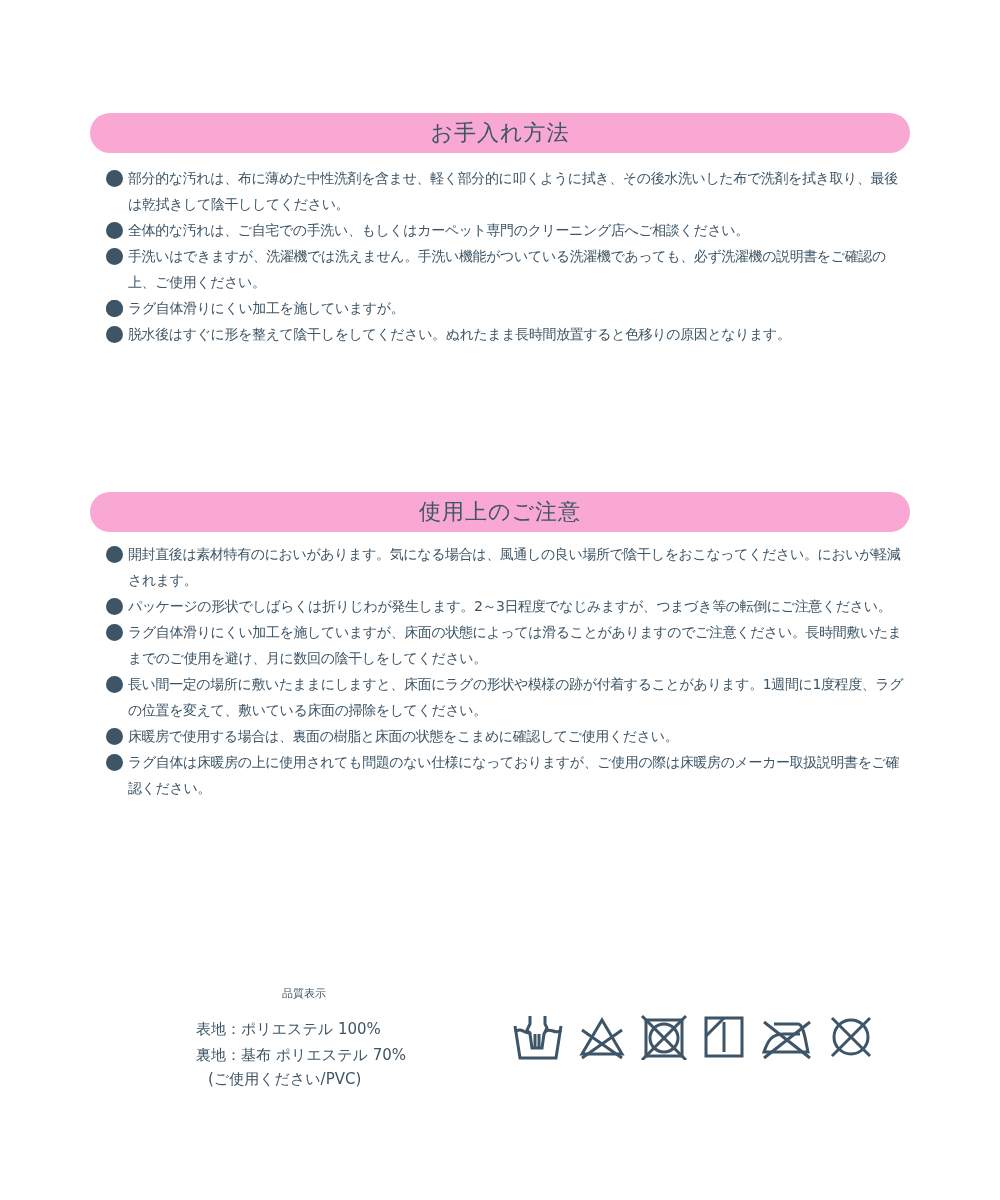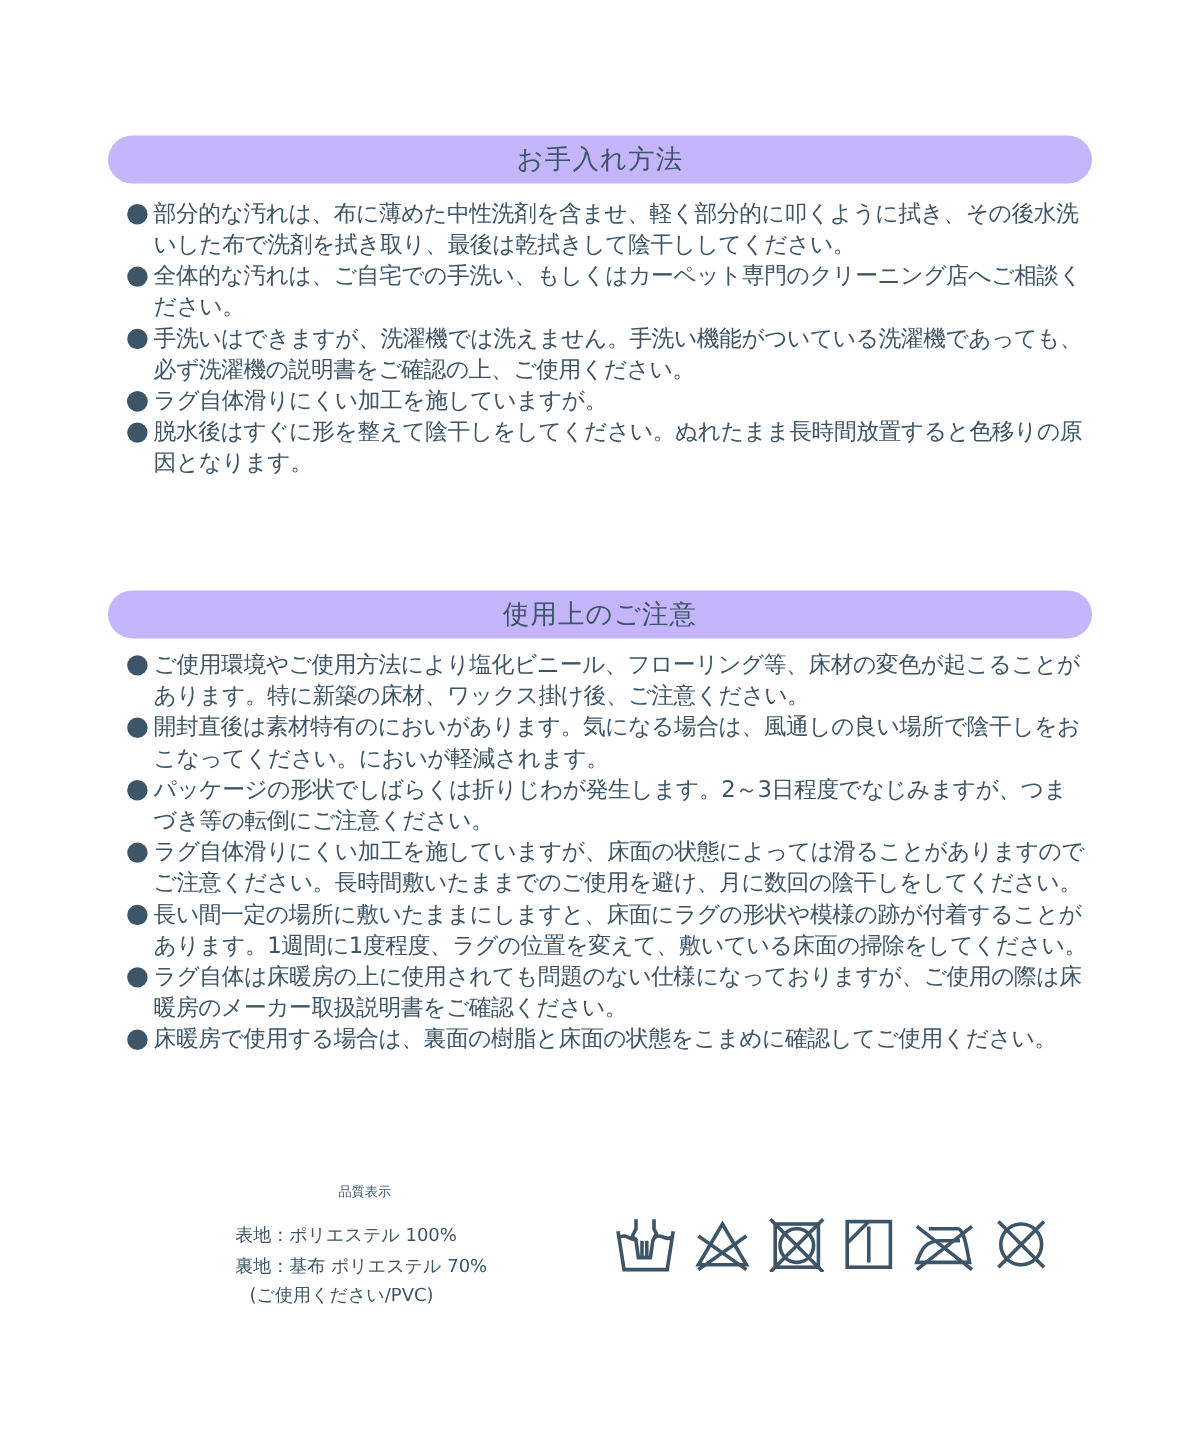--- a/index.html
+++ b/index.html
@@ -1,22 +1,22 @@
 <!DOCTYPE html>
 <html><head>
 <meta charset="utf-8">
 <style>
   html, body { margin:0; padding:0; background:#ffffff; }
   body { width:1000px; height:1200px; position:relative; overflow:hidden;
          font-family:"DejaVu Sans", "Liberation Sans", sans-serif; color:#3d5566; }
   .section-header { position:absolute; left:90px; width:820px; height:40px;
-         background:#c4b5fd; border-radius:20px; display:flex; align-items:center; justify-content:center;
+         background:#f9a8d4; border-radius:20px; display:flex; align-items:center; justify-content:center;
          font-size:22px; color:#3d5566; letter-spacing:1px; }
   .list { position:absolute; left:106px; width:800px; margin:0; padding:0; list-style:none; }
-  .list li { position:relative; padding-left:22px; font-size:19px; line-height:26px; letter-spacing:-0.4px;
+  .list li { position:relative; padding-left:22px; font-size:14px; line-height:26px; letter-spacing:-0.4px;
              color:#3d5566; margin:0 0 0 0; }
   .list li .bullet { position:absolute; left:0; top:5px; width:17px; height:17px; border-radius:50%; background:#3d5566; }
   #list1 { top:165px; }
   #list2 { top:541px; }
   .quality { position:absolute; left:196px; top:986px; font-size:15px; color:#3d5566; }
   .quality .qtitle { position:absolute; left:86px; top:0; font-size:11px; white-space:nowrap; }
   .quality .row { position:absolute; left:0; white-space:nowrap; }
   .icons { position:absolute; left:512px; top:1014px; display:flex; gap:0; }
   .icons svg { display:block; }
 </style>
@@ -34,27 +34,26 @@
   <li><span class="bullet"></span></li>
   <li><span class="bullet"></span><span>ラグ自体滑りにくい加工を施していますが。</span></li>
   <li><span class="bullet"></span><span>脱水後はすぐに形を整えて陰干しをしてください。ぬれたまま長時間放置すると色移りの原因となります。</span></li>
 </ul>
 
 <div class="section-header" style="top:492px;">
   <span>使用上のご注意</span>
 </div>
 
 <ul class="list" id="list2">
-  <li><span class="bullet"></span><span>ご使用環境やご使用方法により塩化ビニール、フローリング等、床材の変色が起こることがあります。特に新築の床材、ワックス掛け後、ご注意ください。</span></li>
   <li><span class="bullet"></span><span>開封直後は素材特有のにおいがあります。気になる場合は、風通しの良い場所で陰干しをおこなってください。においが軽減されます。</span></li>
   <li><span class="bullet"></span><span>パッケージの形状でしばらくは折りじわが発生します。2～3日程度でなじみますが、つまづき等の転倒にご注意ください。</span></li>
   <li><span class="bullet"></span><span>ラグ自体滑りにくい加工を施していますが、床面の状態によっては滑ることがありますのでご注意ください。長時間敷いたままでのご使用を避け、月に数回の陰干しをしてください。</span></li>
   <li><span class="bullet"></span><span>長い間一定の場所に敷いたままにしますと、床面にラグの形状や模様の跡が付着することがあります。1週間に1度程度、ラグの位置を変えて、敷いている床面の掃除をしてください。</span></li>
+  <li><span class="bullet"></span><span>床暖房で使用する場合は、裏面の樹脂と床面の状態をこまめに確認してご使用ください。</span></li>
   <li><span class="bullet"></span><span>ラグ自体は床暖房の上に使用されても問題のない仕様になっておりますが、ご使用の際は床暖房のメーカー取扱説明書をご確認ください。</span></li>
-  <li><span class="bullet"></span><span>床暖房で使用する場合は、裏面の樹脂と床面の状態をこまめに確認してご使用ください。</span></li>
 </ul>
 
 <div class="quality">
   <div class="qtitle">品質表示</div>
   <div class="row" style="top:34px;">表地：ポリエステル 100%</div>
   <div class="row" style="top:60px;">裏地：基布 ポリエステル 70%</div>
   <div class="row" style="top:84px; left:12px;">(ご使用ください/PVC)</div>
 </div>
 
 <div class="icons">

